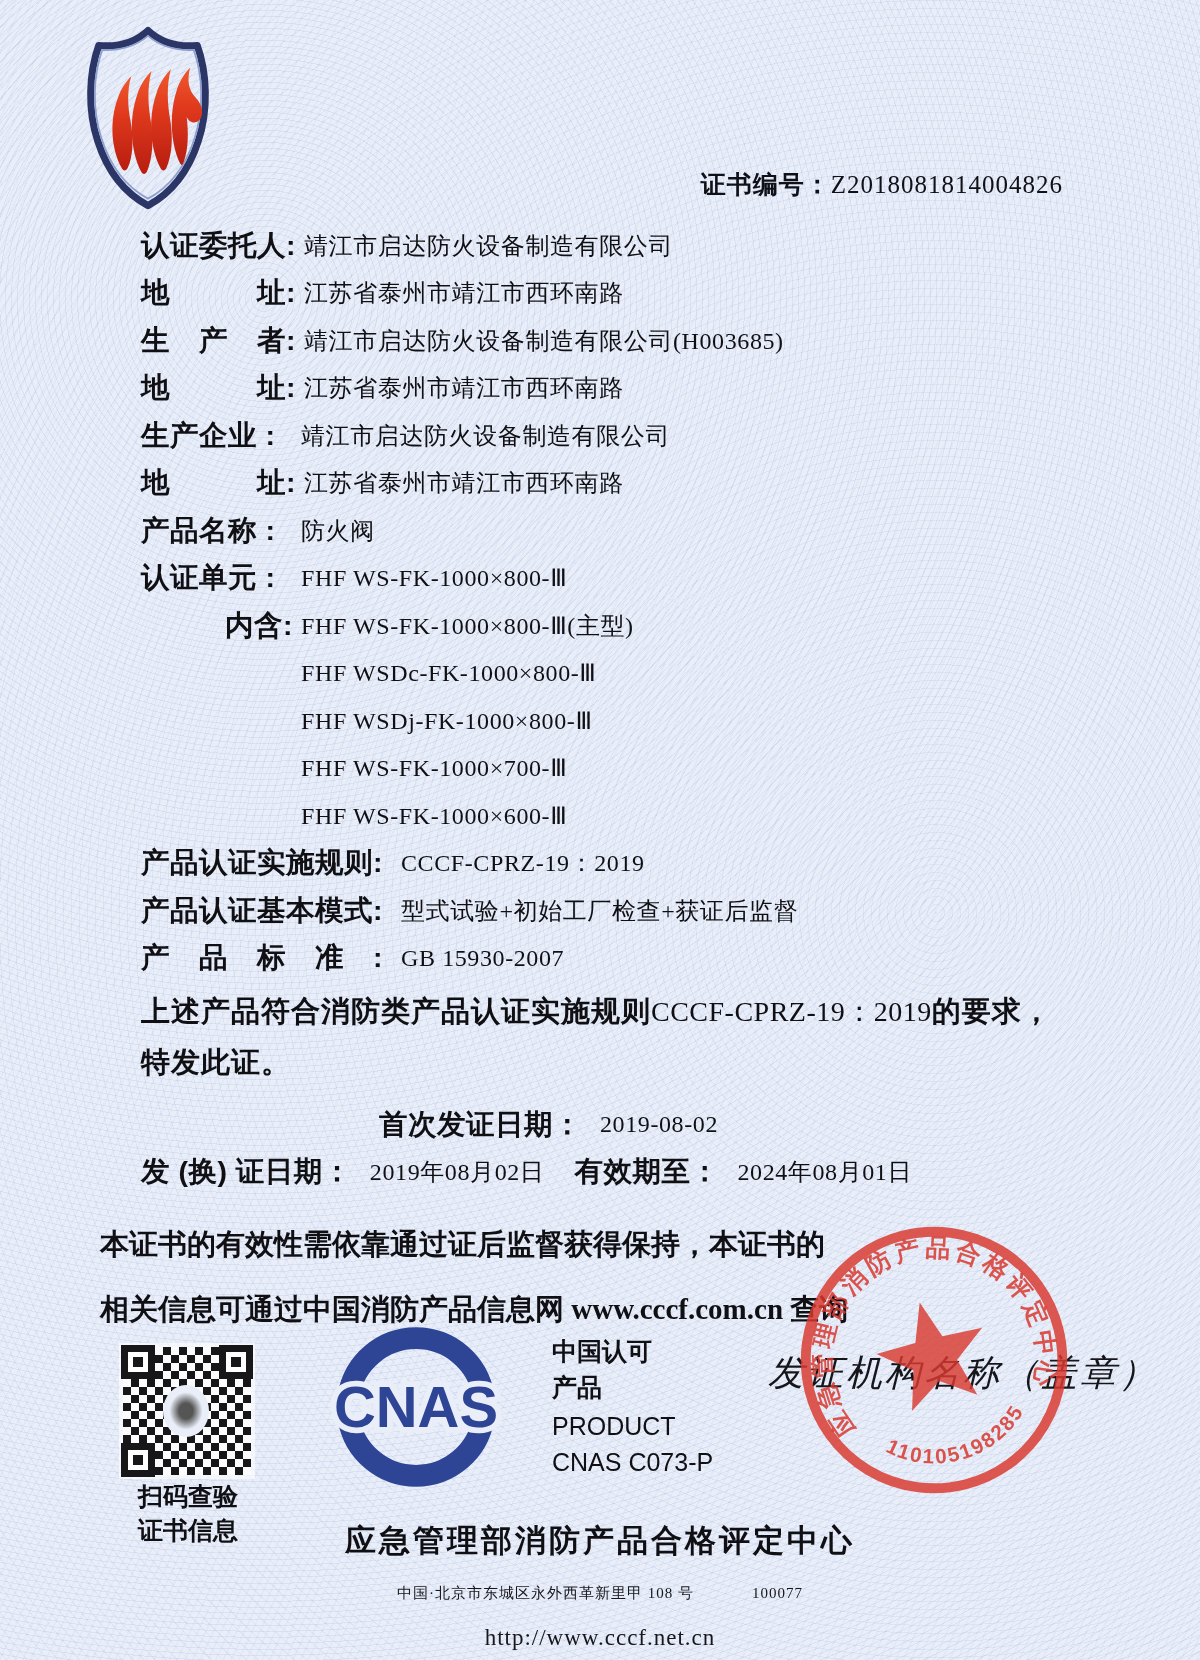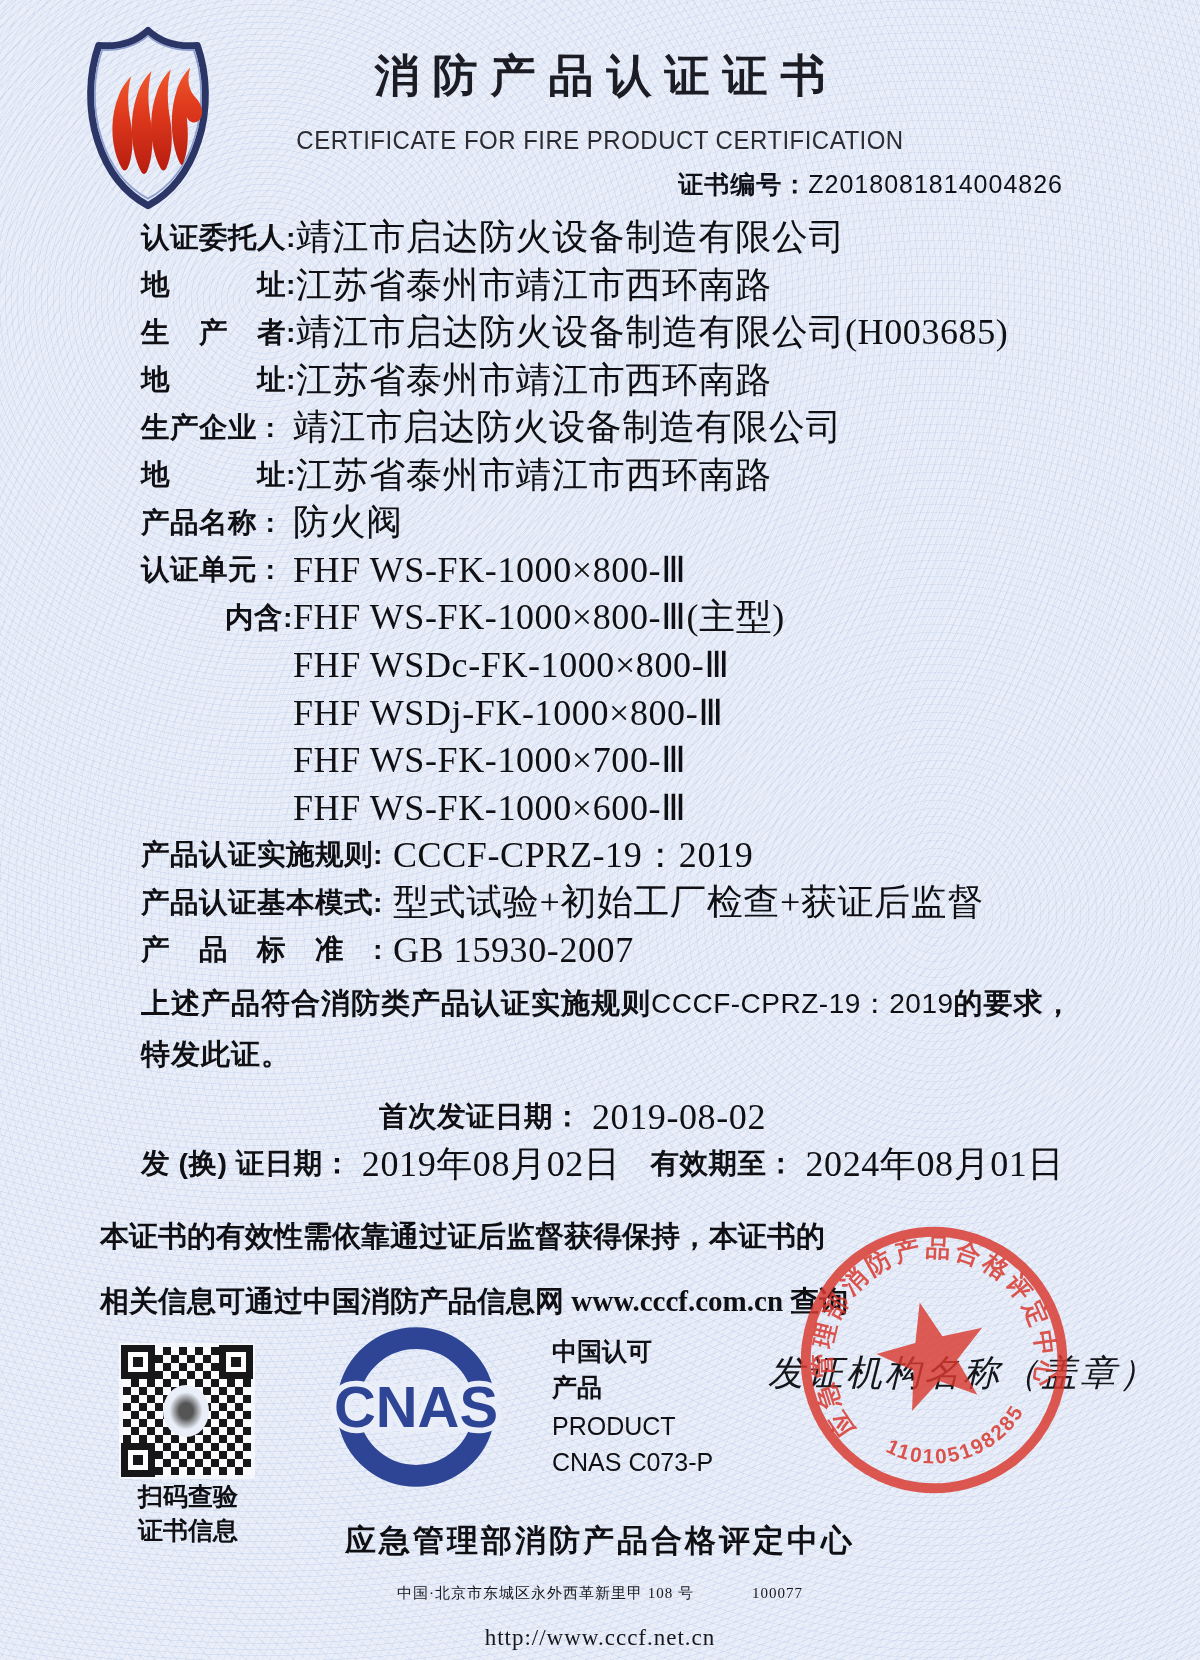--- a/index.html
+++ b/index.html
@@ -8,37 +8,37 @@
     position:relative; width:1200px; height:1660px; margin:0 auto; overflow:hidden;
     background-color:#e9eef8;
     background-image:
       repeating-radial-gradient(circle at 22% 18%, rgba(110,145,210,.13) 0 1px, rgba(255,255,255,0) 1px 6px),
       repeating-radial-gradient(circle at 78% 55%, rgba(110,145,210,.10) 0 1px, rgba(255,255,255,0) 1px 8px),
       repeating-linear-gradient(115deg, rgba(140,165,215,.07) 0 2px, rgba(255,255,255,0) 2px 7px);
     color:#141414;
     font-family:"Liberation Serif", serif;
   }
   .hei { font-family:"Liberation Sans", sans-serif; font-weight:700; }
-  .song { font-family:Liberation Sans, sans-serif; }
+  .song { font-family:Liberation Serif, serif; }
 
   
   .logo { position:absolute; left:57px; top:20px; width:182px; height:198px; }
   .titlebox { position:absolute; left:0; top:46px; width:100%; text-align:center; }
   .title { font-size:45px; letter-spacing:13px; color:#1c1c24; font-family:"Liberation Sans",sans-serif; font-weight:700; text-indent:13px; }
   .subtitle { margin-top:20px; font-size:25px; letter-spacing:.5px; color:#2b2b31; font-family:"Liberation Sans",sans-serif; transform:scaleX(.96); }
   .certno { position:absolute; top:168px; right:137px; font-size:25px; letter-spacing:1px; color:#101018; }
   .certno .lab { font-weight:700; }
 
   
-  .content { position:absolute; left:141px; top:214px; width:960px; }
+  .content { position:absolute; left:141px; top:222px; width:960px; }
   .row { display:flex; align-items:center; height:47.5px; white-space:nowrap; }
   .lbl { font-family:"Liberation Sans",sans-serif; font-weight:700; font-size:28.5px; min-width:152px; color:#101014; letter-spacing:.5px; flex:none; }
   .lbl.right { text-align:right; }
   .lbl.auto { min-width:0; margin-right:10px; }
-  .val { font-size:36px; letter-spacing:.6px; color:#101014; }
+  .val { font-size:24px; margin-left:8px; letter-spacing:.6px; color:#101014; }
   .statement { margin-top:4px; width:940px; font-size:29px; line-height:50px; white-space:normal; color:#101014; }
   .statement .b { font-family:"Liberation Sans",sans-serif; font-weight:700; letter-spacing:1px; }
   .statement .m { font-size:28px; letter-spacing:.5px; }
   .firstrow { margin-top:14px; margin-left:238px; }
   .notice { margin-top:16px; margin-left:-41px; width:1000px; text-align:left; font-size:29px; font-weight:700; line-height:65px; color:#101014; }
 
   
   .qr { position:absolute; left:123px; top:1347px; width:128px; height:128px;
         background: repeating-conic-gradient(#17171a 0% 25%, rgba(255,255,255,.85) 0% 50%) 0 0/16px 16px;
         outline:4px solid rgba(255,255,255,.6); }
@@ -74,24 +74,20 @@
       </linearGradient>
     </defs>
     <path d="M100 12 C114 25 134 31 156 29 C167 60 169 102 157 138 C146 172 126 197 100 211 C74 197 54 172 43 138 C31 102 33 60 44 29 C66 31 86 25 100 12 Z" fill="none" stroke="#2b3566" stroke-width="8" stroke-linejoin="round"></path>
     <path d="M100 18 C113 29 132 35 152 34 C162 62 164 100 153 134 C143 166 124 190 100 203 C76 190 57 166 47 134 C36 100 38 62 48 34 C68 35 87 29 100 18 Z" fill="none" stroke="#8fa0cf" stroke-width="2"></path>
     <path d="M70 168 C58 146 56 114 66 88 C69 79 75 70 81 64 C76 80 77 98 80 114 C84 134 83 156 77 168 C75 172 72 172 70 168 Z" fill="url(#fg)"></path>
     <path d="M92 172 C80 148 78 112 88 84 C91 74 98 64 104 58 C99 76 100 96 103 114 C107 136 105 158 99 172 C97 176 94 176 92 172 Z" fill="url(#fg)"></path>
     <path d="M114 168 C102 144 100 110 110 82 C113 72 120 62 126 56 C121 74 122 94 125 112 C129 134 127 154 121 168 C119 172 116 172 114 168 Z" fill="url(#fg)"></path>
     <path d="M136 162 C126 140 124 108 132 82 C135 71 141 61 148 54 C144 68 146 80 154 88 C162 96 164 108 158 114 C153 119 146 116 144 110 C146 128 146 146 141 160 C139 166 138 166 136 162 Z" fill="url(#fg)"></path>
   </svg>
 
-  <div class="titlebox">
-    <div class="title">消防产品认证证书</div>
-    <div class="subtitle">CERTIFICATE FOR FIRE PRODUCT CERTIFICATION</div>
-  </div>
   <div class="certno">
     <span class="lab hei">证书编号：</span><span class="song">Z2018081814004826</span>
   </div>
 
   <div class="content">
     <div class="row">
         <span class="lbl">认证委托人:</span>
         <span class="val">靖江市启达防火设备制造有限公司</span>
       </div>
     <div class="row">

